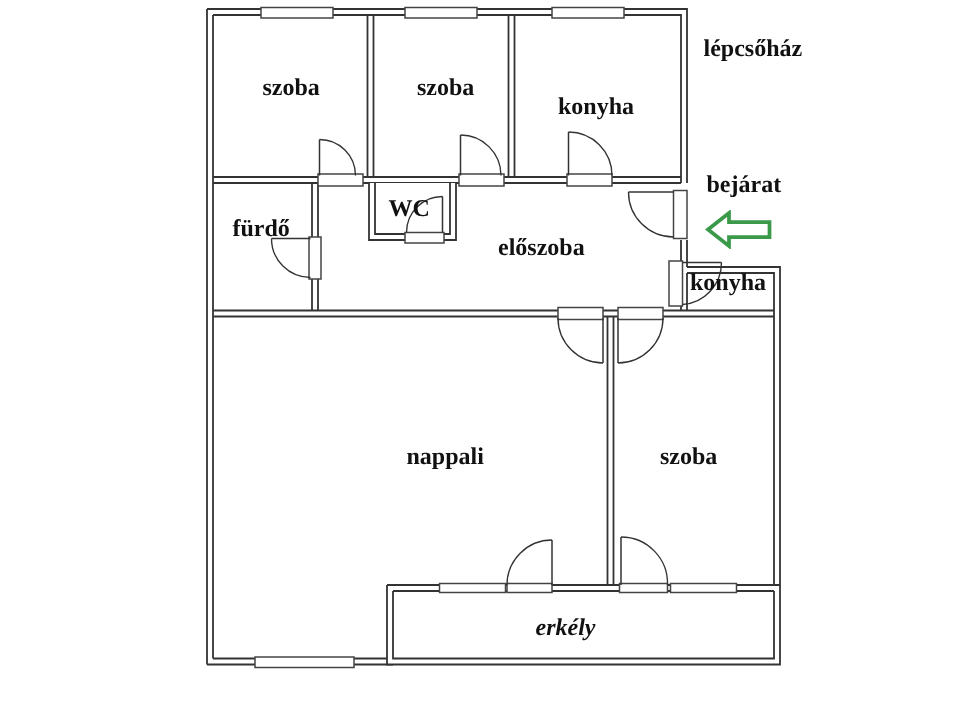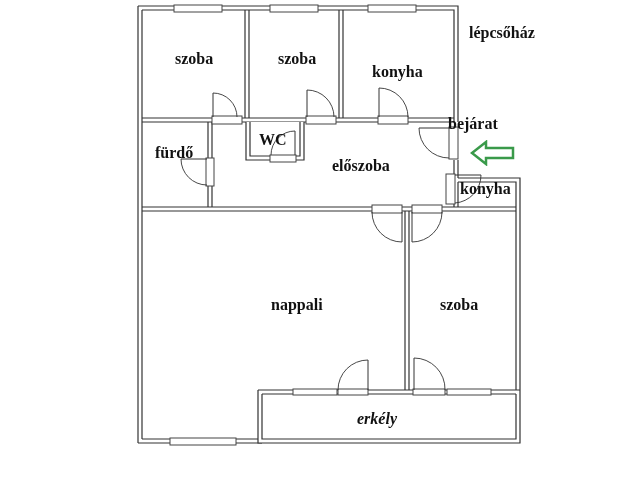--- a/index.html
+++ b/index.html
@@ -124,20 +124,20 @@
 </svg>
 
 <svg class="arrow" style="left:470px;top:140px;" width="46" height="26" viewBox="0 0 46 26">
   <path d="M2,13 L16,2 L16,8 L43,8 L43,18 L16,18 L16,24 Z" fill="#ffffff" stroke="#3a9a4a" stroke-width="2.5" stroke-linejoin="miter"></path>
 </svg>
 
 <div class="label" style="left:175px;top:51px;">szoba</div>
 <div class="label" style="left:278px;top:51px;">szoba</div>
 <div class="label" style="left:372px;top:64px;">konyha</div>
 <div class="label" style="left:469px;top:25px;">lépcsőház</div>
-<div class="label" style="left:448px;top:116px;">bejárat</div>
+<div class="label" style="left:471px;top:116px;">bejárat</div>
 <div class="label" style="left:259px;top:132px;">WC</div>
 <div class="label" style="left:155px;top:145px;">fürdő</div>
 <div class="label" style="left:332px;top:158px;">előszoba</div>
 <div class="label" style="left:460px;top:181px;">konyha</div>
 <div class="label" style="left:249px;top:297px;margin-left:22px;">nappali</div>
 <div class="label" style="left:440px;top:297px;">szoba</div>
 <div class="label" style="left:357px;top:411px;font-style:italic;">erkély</div>
 
 </body></html>

